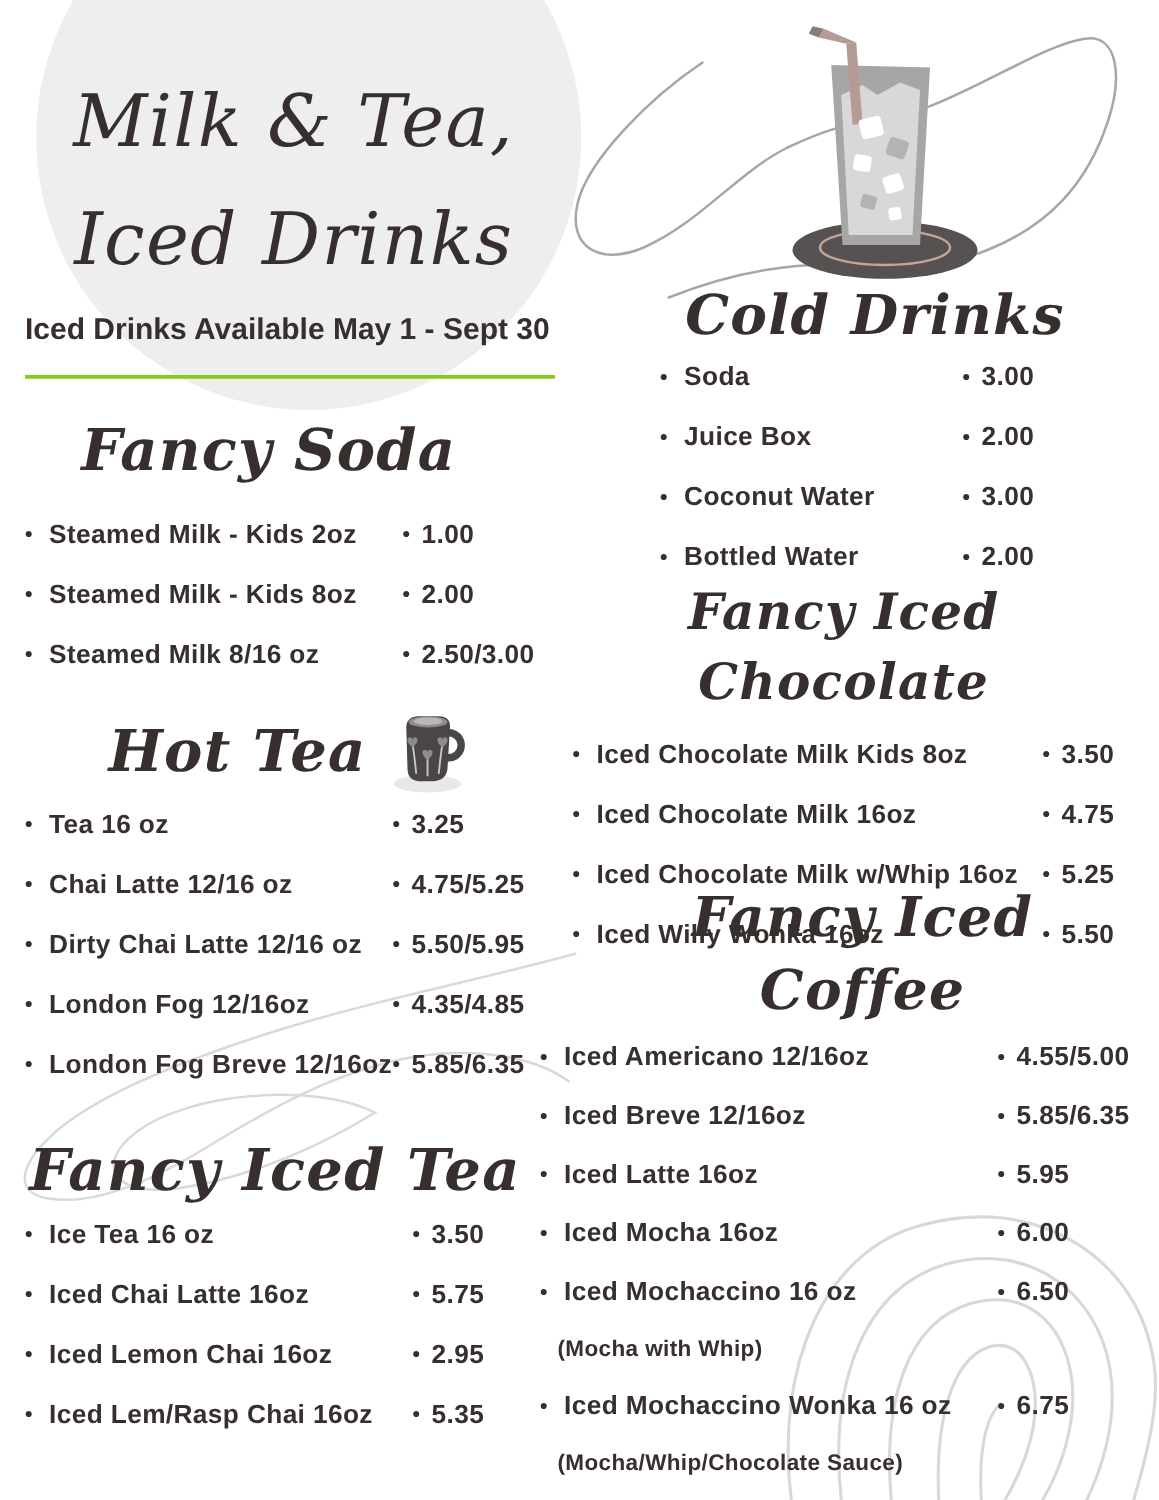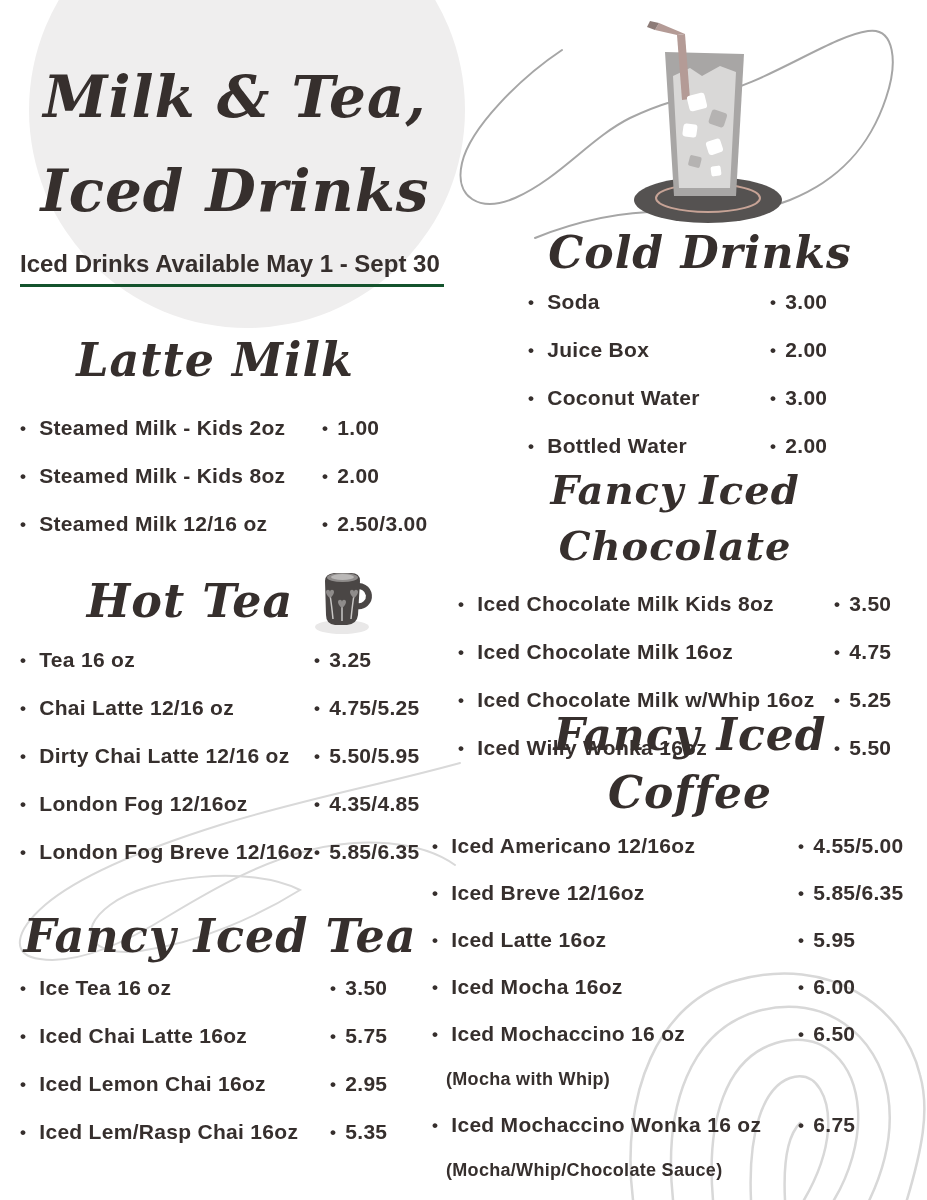--- a/index.html
+++ b/index.html
@@ -10,27 +10,27 @@
   }
   
   .title-circle{
     position:absolute;left:29px;top:-108px;width:436px;height:436px;
     border-radius:50%;background:#efeeee;
   }
   .decor{position:absolute;pointer-events:none;}
   
   .title{
     position:absolute;left:15px;top:50px;width:440px;
-    font-family:"DejaVu Serif",serif;font-style:italic;font-weight:700;
+    font-family:"DejaVu Serif",serif;font-style:italic;font-weight:400;
     font-size:58px;line-height:94px;text-align:center;letter-spacing:1px;
   }
   .subtitle{
     position:absolute;left:20px;top:250px;
     font-size:24px;font-weight:700;letter-spacing:0px;white-space:nowrap;
-    border-bottom:3px solid #14532d;padding-bottom:6px;padding-right:4px;
+    border-bottom:3px solid #84cc16;padding-bottom:22px;padding-right:4px;
   }
   
   .sec{position:absolute;}
   .sec h2{
     margin:0;font-family:"DejaVu Serif",serif;font-style:italic;font-weight:700;
     text-align:center;letter-spacing:1px;
   }
   #fancy-milk{left:20px;top:332px;width:420px;}
   #fancy-milk h2{font-size:46px;line-height:56px;padding-right:30px;}
   #fancy-milk .items{margin-top:16px;}
@@ -115,32 +115,32 @@
     </g>
   </svg>
 
   <div class="title">
     <div>Milk &amp; Tea,</div>
     <div>Iced Drinks</div>
   </div>
   <div class="subtitle">Iced Drinks Available May 1 - Sept 30</div>
 
   <div class="sec" id="fancy-milk">
-    <h2>Latte Milk</h2>
+    <h2>Fancy Soda</h2>
     <div class="items">
         <div class="row">
           <span class="nm">Steamed Milk - Kids 2oz</span>
           <span class="pr">1.00</span>
         </div>
         <div class="row">
           <span class="nm">Steamed Milk - Kids 8oz</span>
           <span class="pr">2.00</span>
         </div>
         <div class="row">
-          <span class="nm">Steamed Milk 12/16 oz</span>
+          <span class="nm">Steamed Milk 8/16 oz</span>
           <span class="pr">2.50/3.00</span>
         </div>
       </div>
   </div>
 
   <div class="sec" id="hot-tea">
     <div class="hgroup">
       <h2>Hot Tea</h2>
       <svg width="60" height="68" viewBox="0 0 60 68">
         <ellipse cx="29" cy="60" rx="27" ry="7" fill="#e9e8e8"></ellipse>

